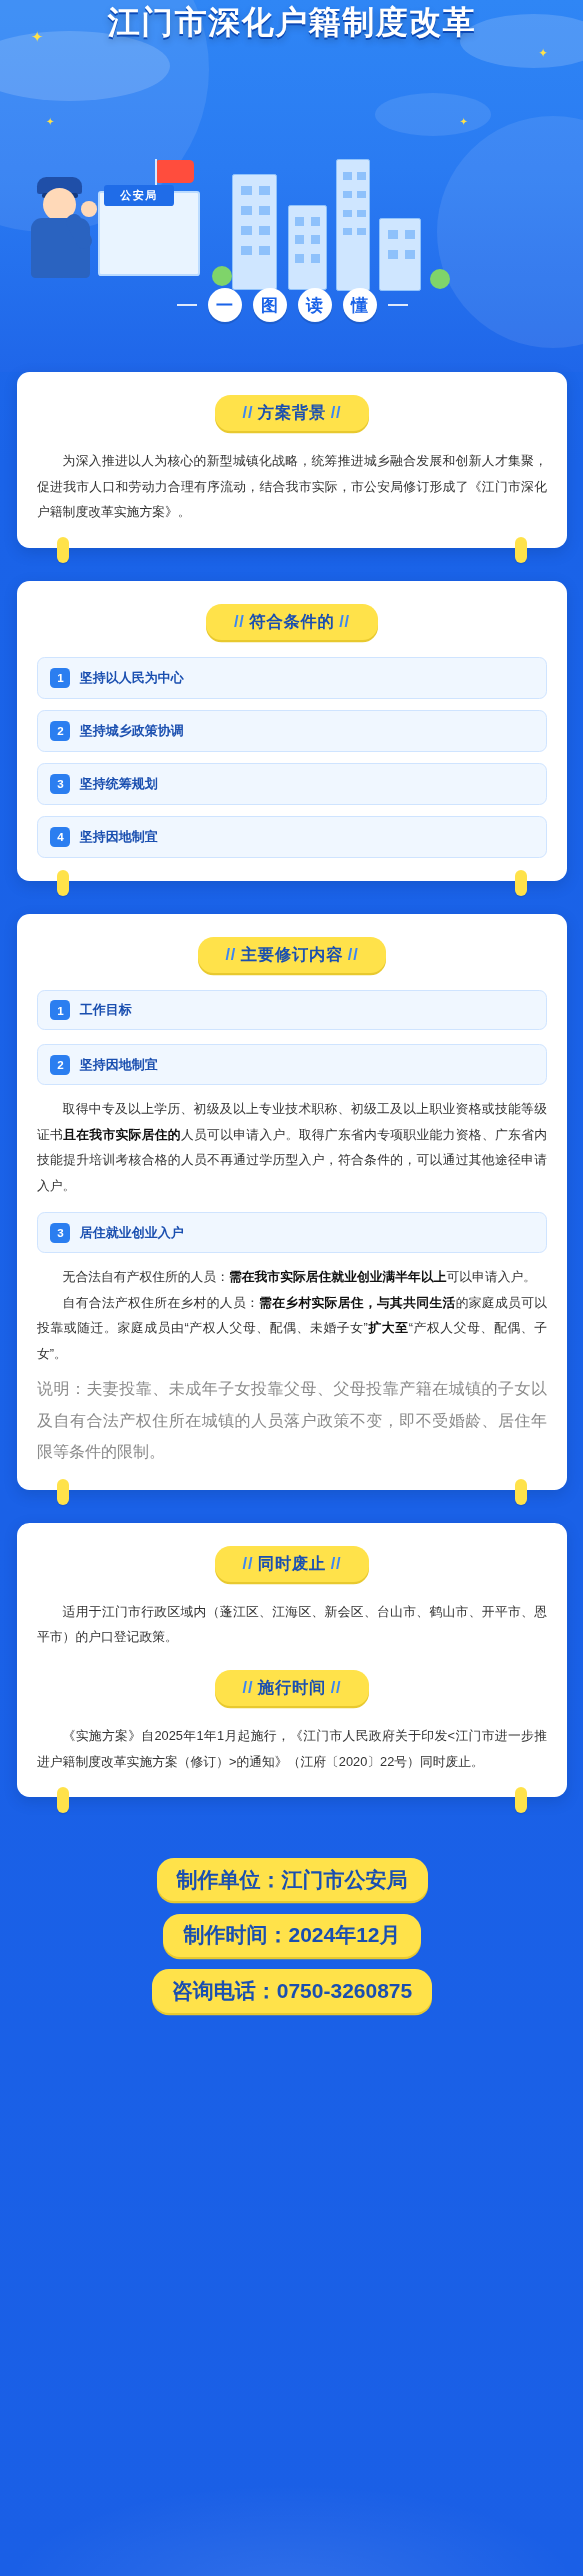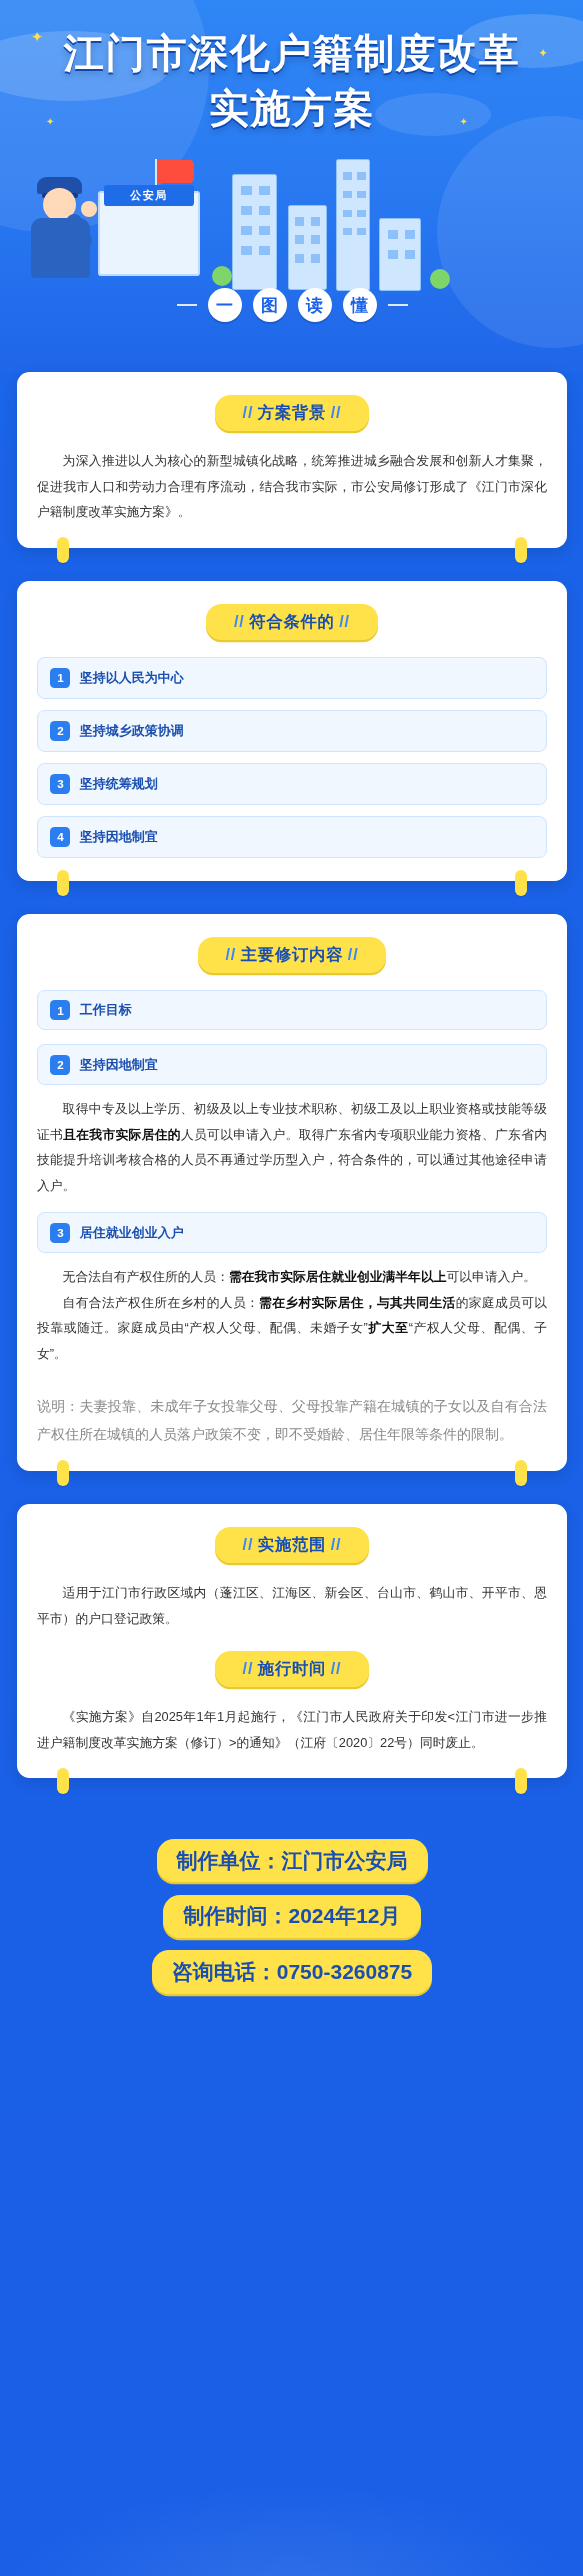--- a/index.html
+++ b/index.html
@@ -36,23 +36,22 @@
     border-radius: 50%;
     background: rgba(255,255,255,0.09);
   }
   .b1 { width: 325px; height: 325px; left: -116px; top: -93px; }
   .b2 { width: 232px; height: 232px; right: -85px; top: 116px; }
 
   .hero-title {
     position: relative;
     z-index: 5;
     text-align: center;
-    padding-top: 26px;
     color: #ffffff;
-    font-size: 40px;
+    font-size: 32px;
     font-weight: bold;
     letter-spacing: 1.5px;
     line-height: 1.38;
     text-shadow: 0 2.3px 0 #0d49b5, 0 3.9px 7.7px rgba(0,0,0,0.22);
   }
   .hero-title .l2 { display: block; }
 
   .sparkle {
     position: absolute;
     color: #ffe24a;
@@ -75,21 +74,21 @@
     background: #cfe6ff;
     border: 1.5px solid #8fc2fb;
     border-radius: 2.3px;
   }
   .bwin { position: absolute; background: #8ec1fb; }
   .police-box {
     position: absolute; left: 98px; top: 40px; width: 102px; height: 85px;
     background: #e9f4ff; border: 2.3px solid #bcdcff; border-radius: 3.1px;
   }
   .police-sign {
-    position: absolute; left: 104px; top: 34px; width: 90px; height: 21px;
+    position: absolute; left: 104px; top: 34px; width: 70px; height: 21px;
     background: #1f6ce8; border-radius: 3.1px; color: #fff; font-size: 11px;
     text-align: center; line-height: 21px; letter-spacing: 1.5px; font-weight: bold;
   }
   .flag-pole { position: absolute; left: 155px; top: 7.7px; width: 2.3px; height: 50px; background:#d7e9ff; }
   .flag { position: absolute; left: 157px; top: 9.3px; width: 37px; height: 23px; background:#ff4d3d; border-radius: 1.5px 4.6px 4.6px 1.5px; }
 
   .officer-head { position: absolute; left: 43px; top: 37px; width: 33px; height: 33px; background:#ffd9b8; border-radius:50%; }
   .officer-cap { position: absolute; left: 37px; top: 26px; width: 45px; height: 17px; background:#1f4fa8; border-radius: 9.3px 9.3px 2.3px 2.3px; }
   .officer-cap:after { content:''; position:absolute; left:4.6px; top:15.5px; width:36px; height:5.4px; background:#143a80; border-radius:3.1px; }
   .officer-body { position: absolute; left: 31px; top: 67px; width: 59px; height: 60px; background:#2a63c0; border-radius: 11px 11px 4.6px 4.6px; }
@@ -185,25 +184,25 @@
     background: #f0f7ff;
     border: 0.8px solid #cfe4ff;
     border-radius: 7.7px;
     padding: 9.3px 12.4px;
     margin: 14px 0 11px;
   }
   .subhead:first-child { margin-top: 0; }
   .subhead-label { font-size: 13px; font-weight: bold; color: #1a4fb0; }
 
   .note {
-    font-size: 14px;
+    font-size: 16px;
     line-height: 1.95;
     color: #8a8a8a;
     text-align: justify;
-    margin-top: 27px;
+    margin-top: 7px;
   }
 
   
   .footer { padding: 4.6px 17px 31px; }
   .foot-pill {
     margin: 0 auto 12.4px;
     background: #ffe24a;
     color: #1a4fb0;
     font-size: 21px;
     font-weight: bold;
@@ -233,21 +232,20 @@
     <div class="hero-cloud c2"></div>
     <div class="hero-cloud c3"></div>
 
     <span class="sparkle sp1">✦</span>
     <span class="sparkle sp2">✦</span>
     <span class="sparkle sp3">✦</span>
     <span class="sparkle sp4">✦</span>
 
     <div class="hero-title">
       <span>江门市深化户籍制度改革</span>
-      <span class="l2">实施方案</span>
     </div>
 
     <div class="illus">
       <div class="building" style="left:232px; top:23px; width:45px; height:116px;">
         <div class="bwin" style="left:7.7px; top:11px; width:11px; height:9.3px;"></div>
         <div class="bwin" style="left:26px; top:11px; width:11px; height:9.3px;"></div>
         <div class="bwin" style="left:7.7px; top:31px; width:11px; height:9.3px;"></div>
         <div class="bwin" style="left:26px; top:31px; width:11px; height:9.3px;"></div>
         <div class="bwin" style="left:7.7px; top:51px; width:11px; height:9.3px;"></div>
         <div class="bwin" style="left:26px; top:51px; width:11px; height:9.3px;"></div>
@@ -355,21 +353,21 @@
         <span class="num">3</span>
         <span class="subhead-label">居住就业创业入户</span>
       </div>
       <p class="para">无合法自有产权住所的人员：<b>需在我市实际居住就业创业满半年以上</b>可以申请入户。</p>
       <p class="para">自有合法产权住所在乡村的人员：<b>需在乡村实际居住，与其共同生活</b>的家庭成员可以投靠或随迁。家庭成员由“产权人父母、配偶、未婚子女”<b>扩大至</b>“产权人父母、配偶、子女”。</p>
       <p class="note">说明：夫妻投靠、未成年子女投靠父母、父母投靠产籍在城镇的子女以及自有合法产权住所在城镇的人员落户政策不变，即不受婚龄、居住年限等条件的限制。</p>
     </div>
 
     <div class="card">
       <div class="chip">
-        <span class="slash">//</span><span>实施范围</span><span class="slash">//</span>
+        <span class="slash">//</span><span>同时废止</span><span class="slash">//</span>
       </div>
       <p class="para">适用于江门市行政区域内（蓬江区、江海区、新会区、台山市、鹤山市、开平市、恩平市）的户口登记政策。</p>
 
       <div class="chip" style="margin-top:20px;">
         <span class="slash">//</span><span>施行时间</span><span class="slash">//</span>
       </div>
       <p class="para">《实施方案》自2025年1年1月起施行，《江门市人民政府关于印发&lt;江门市进一步推进户籍制度改革实施方案（修订）&gt;的通知》（江府〔2020〕22号）同时废止。</p>
     </div>
 
   </div>

